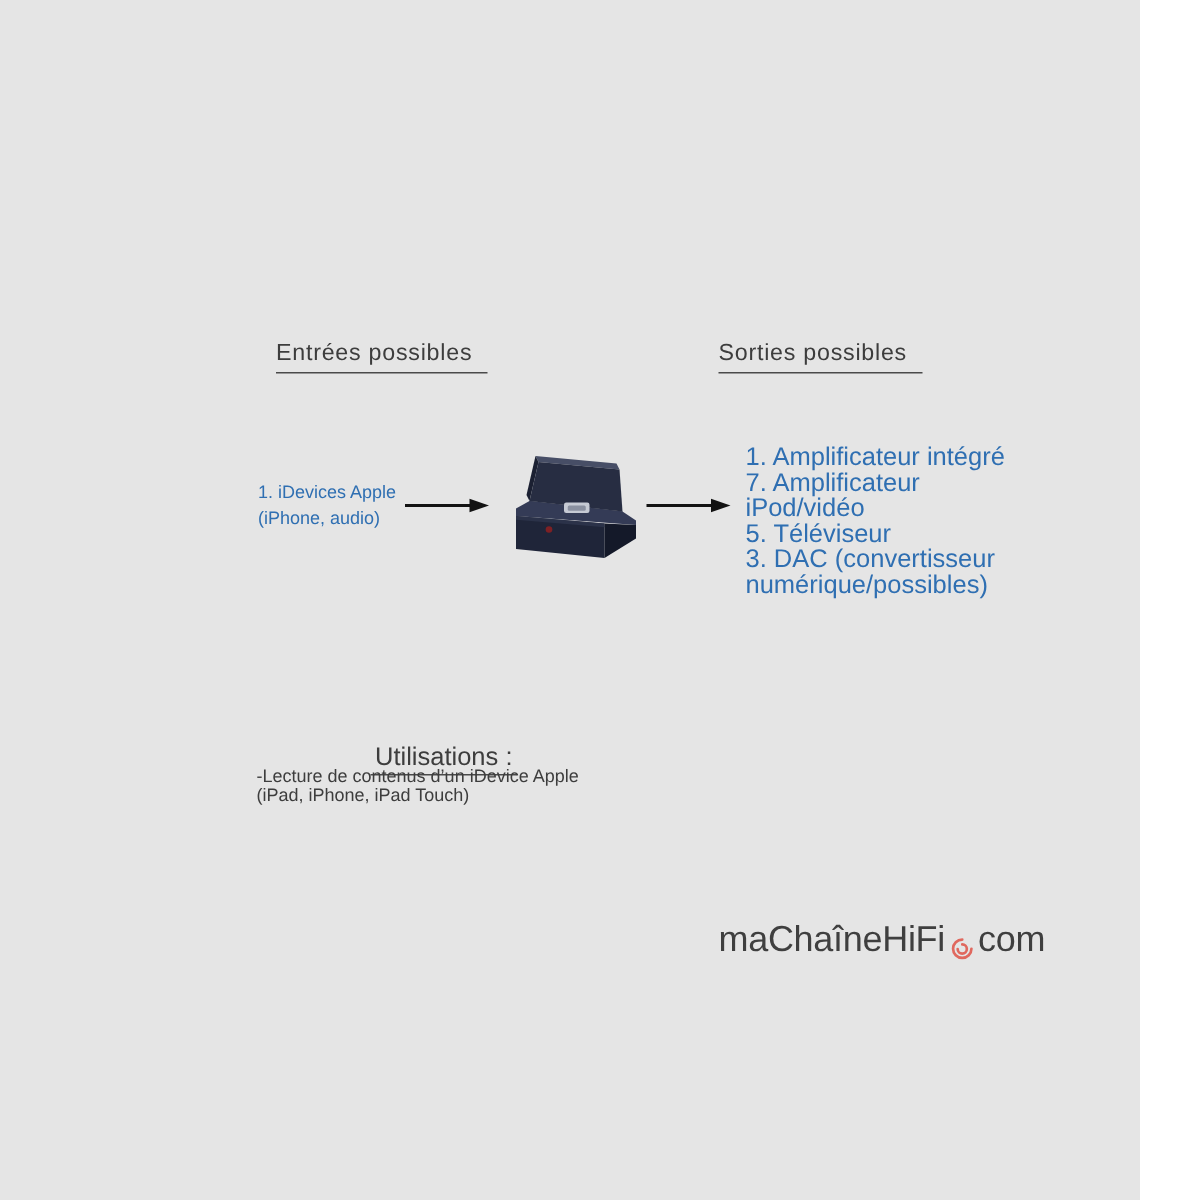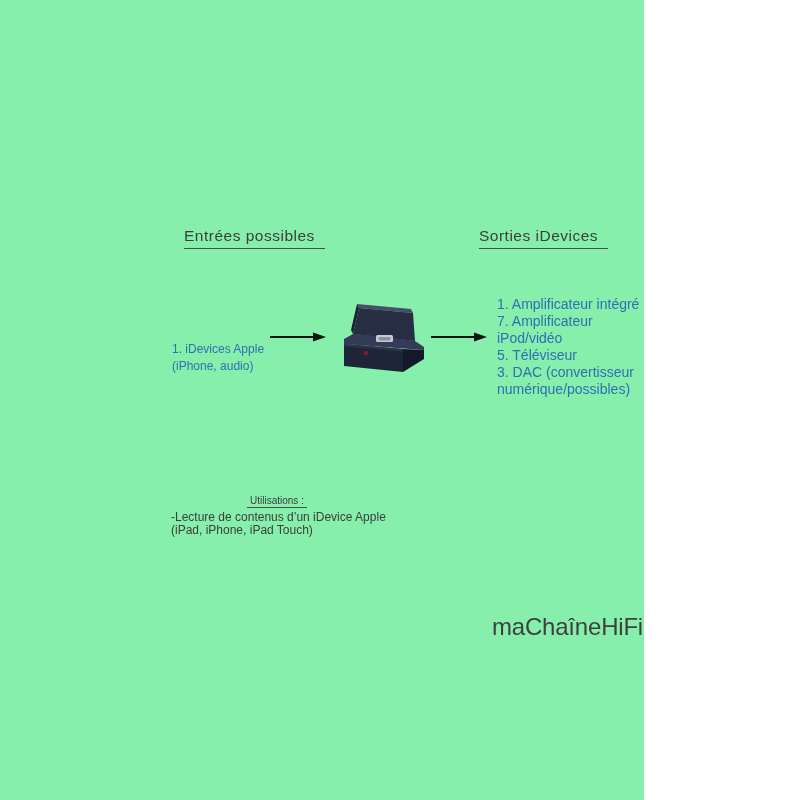--- a/index.html
+++ b/index.html
@@ -1,64 +1,64 @@
 <!DOCTYPE html>
 <html style="--blue: #2f6fb2; --heading: #3d3d3d; --arrow: #131313; --brand: #3f3f3f; --brand_red: #e0685e; --dock_navy: #272d42;"><head>
 <meta charset="utf-8">
 <style>
   :root{
     --blue:#2f6fb2; --heading:#3d3d3d; --arrow:#131313;
     --brand:#3f3f3f; --brand_red:#e0685e;
   }
   html,body{margin:0;padding:0;background:#fff;}
   .canvas{
-    position:relative;width:644px;height:800px;background:#86efac;
+    position:relative;width:760px;height:800px;background:#e5e5e5;
     font-family:"Liberation Sans", sans-serif;overflow:hidden;
   }
   .heading{
     position:absolute;color:var(--heading);font-size:15.5px;letter-spacing:.5px;
     padding:0 10px 3px 0;border-bottom:1.4px solid #4a4a4a;white-space:nowrap;
   }
   .heading-left{left:184px;top:227px;}
   .heading-right{left:479px;top:227px;}
   .input-label{
     position:absolute;left:172px;top:320px;width:120px;color:var(--blue);
-    font-size:12px;line-height:17px;white-space:nowrap;margin-top:21px;
+    font-size:12px;line-height:17px;white-space:nowrap;
   }
   .outputs{
     position:absolute;left:497px;top:296px;color:var(--blue);
-    font-size:14px;line-height:17px;white-space:nowrap;
+    font-size:17px;line-height:17px;white-space:nowrap;
   }
   .arrow{position:absolute;width:58px;height:12px;}
   .arrow-left{left:269px;top:331px;}
   .arrow-right{left:430px;top:331px;}
   .dock{position:absolute;left:342px;top:299px;width:86px;height:77px;}
   .usage-heading{
     position:absolute;left:247px;top:495px;color:var(--heading);
-    font-size:10px;padding:0 3px 1px 3px;border-bottom:1.3px solid #4a4a4a;
+    font-size:17px;padding:0 3px 1px 3px;border-bottom:1.3px solid #4a4a4a;
     white-space:nowrap;
   }
   .usage-body{
     position:absolute;left:171px;top:511px;color:var(--heading);
     font-size:12px;line-height:13px;white-space:nowrap;
   }
   .brand{
-    position:absolute;left:492px;top:613px;display:flex;align-items:flex-start;
+    position:absolute;left:479px;top:613px;display:flex;align-items:flex-end;
     color:var(--brand);font-size:24px;letter-spacing:-.2px;white-space:nowrap;
   }
   .brand .swirl{margin:3px 2px 0 3px;display:inline-block;}
 </style>
 </head>
 <body>
 
 <div class="canvas">
 
   <div class="heading heading-left">Entrées possibles</div>
 
-  <div class="heading heading-right">Sorties iDevices</div>
+  <div class="heading heading-right">Sorties possibles</div>
 
   <div class="input-label">
     <div>1. iDevices Apple</div>
     <div>(iPhone, audio)</div>
   </div>
 
   <svg class="arrow arrow-left" viewBox="0 0 58 12" xmlns="http://www.w3.org/2000/svg">
     <line x1="1" y1="6" x2="45" y2="6" stroke="#131313" stroke-width="2"></line>
     <polygon points="44,1.5 57,6 44,10.5" fill="#131313"></polygon>
   </svg>

